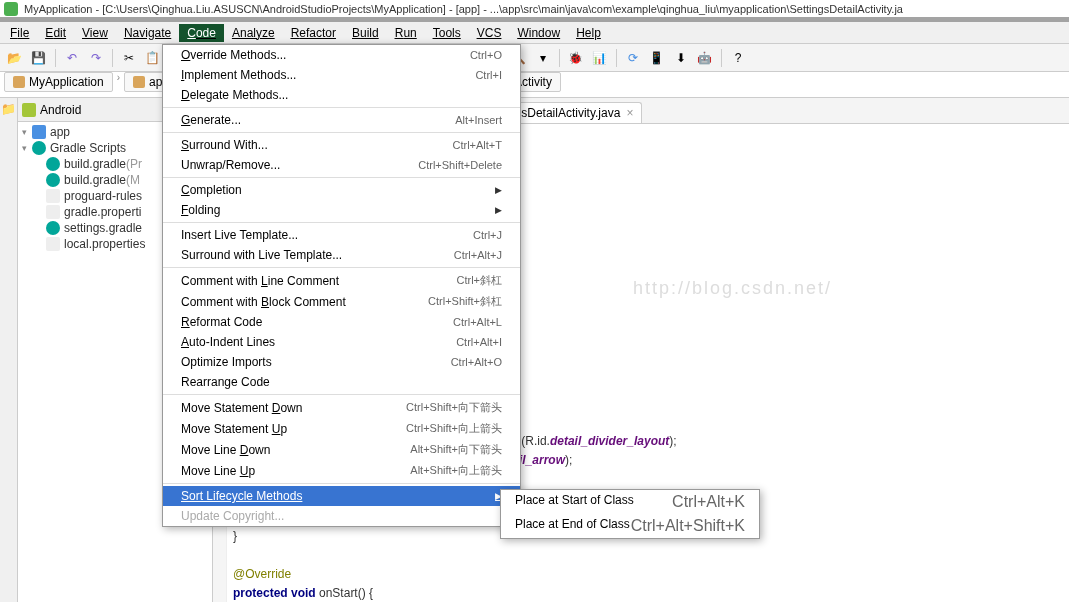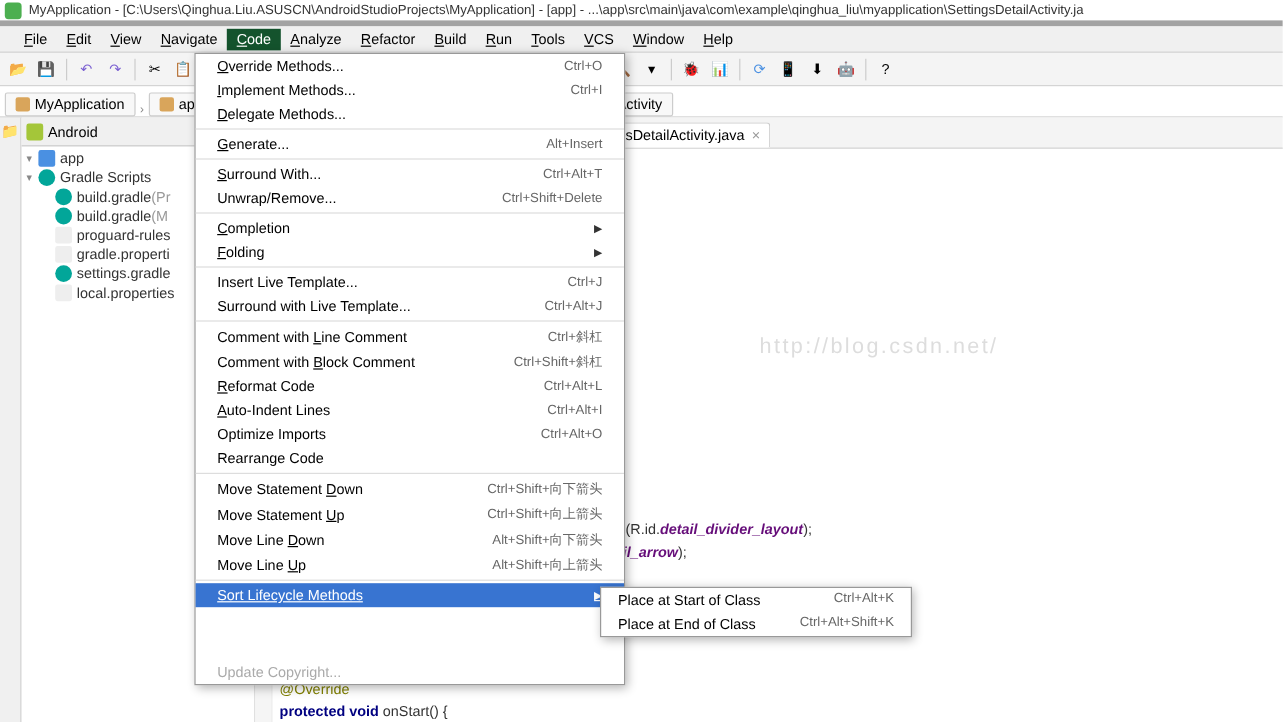--- a/index.html
+++ b/index.html
@@ -2,30 +2,30 @@
 <html><head>
 <meta charset="utf-8">
 <style>
 * { margin: 0; padding: 0; box-sizing: border-box; font-family: "Segoe UI", Tahoma, sans-serif; font-size: 12px; }
 body { background: #fff; width: 1069px; height: 602px; overflow: hidden; position: relative; }
 
 .title-bar { height: 22px; background: #fff; display: flex; align-items: center; padding-left: 4px; border-bottom: 5px solid #a3a3a3; }
 .title-bar .app-icon { width: 14px; height: 14px; background: #4caf50; border-radius: 3px; margin-right: 6px; }
 .title-bar span { font-size: 11px; color: #333; white-space: nowrap; overflow: hidden; }
 
-.menu-bar { height: 22px; background: #f0f0f0; display: flex; align-items: center; padding-left: 12px; border-bottom: 1px solid #ccc; }
+.menu-bar { height: 22px; background: #f0f0f0; display: flex; align-items: center; padding-left: 2px; border-bottom: 1px solid #ccc; text-decoration: underline; }
 .menu-bar .menu-item { padding: 2px 8px; cursor: pointer; }
 .menu-bar .menu-item.active { background: #14532d; color: #fff; }
 .menu-bar .menu-item u { text-decoration: underline; }
 
 .toolbar { height: 28px; background: #f4f4f4; display: flex; align-items: center; padding-left: 4px; border-bottom: 1px solid #ccc; gap: 2px; }
 .toolbar .tb-icon { width: 18px; height: 18px; display: inline-flex; align-items: center; justify-content: center; margin: 0 2px; cursor: pointer; }
 .toolbar .sep { width: 1px; height: 18px; background: #ccc; margin: 0 3px; }
 
-.breadcrumb-bar { height: 26px; background: #fff; display: flex; align-items: flex-end; border-bottom: 1px solid #ccc; padding-left: 4px; }
+.breadcrumb-bar { height: 26px; background: #fff; display: flex; align-items: flex-start; border-bottom: 1px solid #ccc; padding-left: 4px; }
 .bc-item { display: flex; align-items: center; padding: 2px 8px; border: 1px solid #ccc; background: #f8f8f8; border-radius: 2px; margin-right: 0; cursor: pointer; font-size: 11px; }
 .bc-item .bc-icon { width: 12px; height: 12px; margin-right: 4px; }
 .bc-arrow { padding: 0 4px; color: #888; font-size: 10px; }
 
 .main-area { display: flex; height: calc(100% - 98px); }
 .left-sidebar { width: 18px; background: #f0f0f0; border-right: 1px solid #ccc; display: flex; flex-direction: column; align-items: center; padding-top: 4px; }
 
 .project-panel { width: 195px; background: #fff; border-right: 1px solid #ccc; }
 .project-header { height: 24px; background: #f0f0f0; border-bottom: 1px solid #ccc; display: flex; align-items: center; padding: 0 4px; font-size: 11px; }
 .project-header .android-icon { width: 14px; height: 14px; background: #a4c639; border-radius: 2px; margin-right: 4px; }
@@ -56,27 +56,27 @@
 .watermark { position: absolute; left: 420px; top: 180px; color: #ddd; font-size: 18px; letter-spacing: 2px; pointer-events: none; font-family: sans-serif; }
 
 
 .code-menu { position: absolute; left: 162px; top: 44px; width: 359px; background: #fff; border: 1px solid #999; box-shadow: 2px 2px 8px rgba(0,0,0,0.3); z-index: 100; }
 .code-menu .mi { display: flex; justify-content: space-between; align-items: center; padding: 3px 18px 3px 18px; cursor: pointer; font-size: 12px; }
 .code-menu .mi .label u { text-decoration: underline; }
 .code-menu .mi .shortcut { color: #666; font-size: 11px; }
 .code-menu .mi .sub-arrow { color: #333; font-size: 9px; }
 .code-menu .mi.highlighted { background: #3874d1; color: #fff; text-decoration: underline; }
 .code-menu .mi.highlighted .shortcut, .code-menu .mi.highlighted .sub-arrow { color: #fff; }
-.code-menu .mi.disabled { color: #aaa; margin-top: 44px; }
+.code-menu .mi.disabled { color: #aaa; }
 .code-menu .divider { height: 1px; background: #ddd; margin: 2px 0; }
 
 
 .sub-menu { position: absolute; left: 500px; top: 489px; width: 260px; background: #fff; border: 1px solid #999; box-shadow: 2px 2px 8px rgba(0,0,0,0.3); z-index: 101; }
 .sub-menu .mi { display: flex; justify-content: space-between; padding: 3px 14px; cursor: pointer; font-size: 12px; }
-.sub-menu .mi .shortcut { color: #666; font-size: 11px; }
+.sub-menu .mi .shortcut { color: #666; font-size: 16px; }
 
 .gutter { position: absolute; left: 0; top: 0; bottom: 0; width: 14px; background: #f5f5f5; border-right: 1px solid #eee; }
 </style>
 </head>
 <body>
 
 <div class="title-bar">
   <span class="app-icon"></span>
   <span>MyApplication - [C:\Users\Qinghua.Liu.ASUSCN\AndroidStudioProjects\MyApplication] - [app] - ...\app\src\main\java\com\example\qinghua_liu\myapplication\SettingsDetailActivity.ja</span>
 </div>

